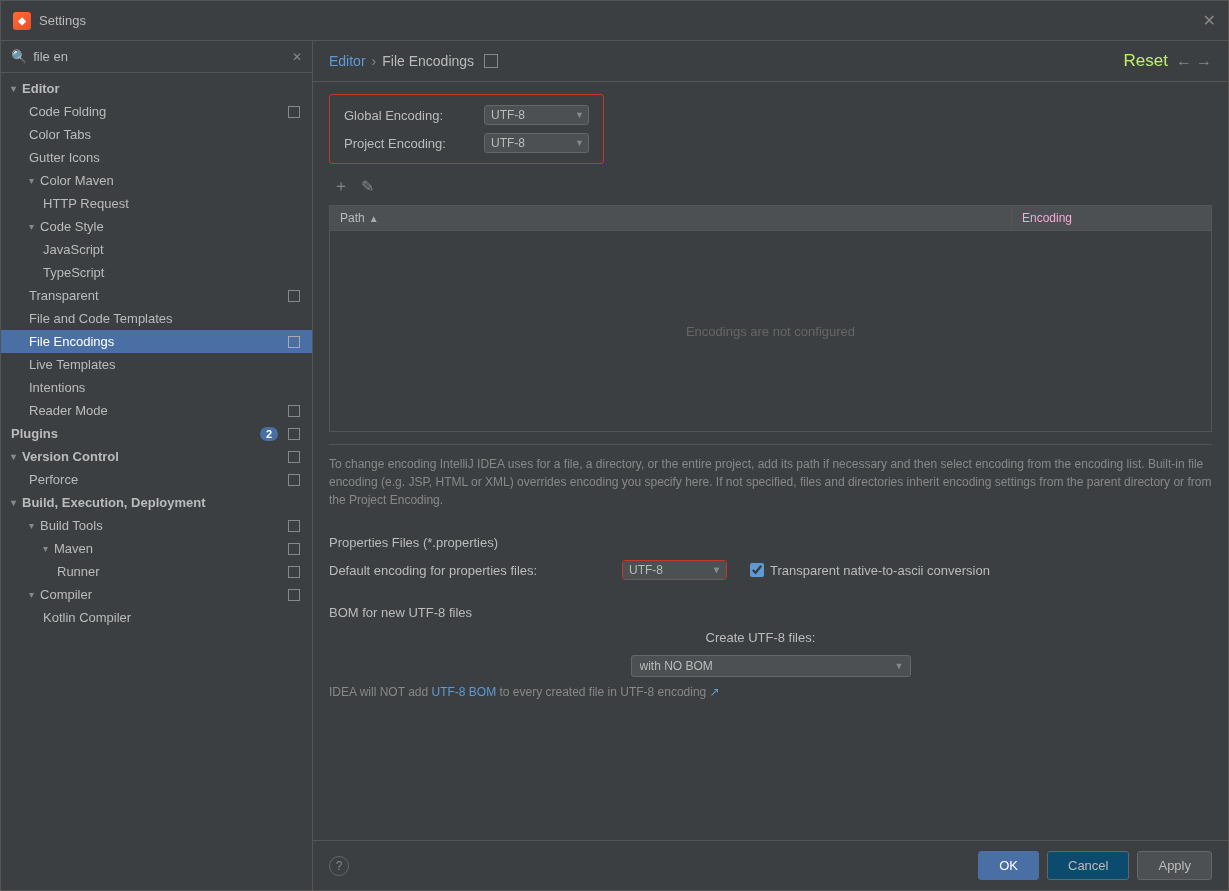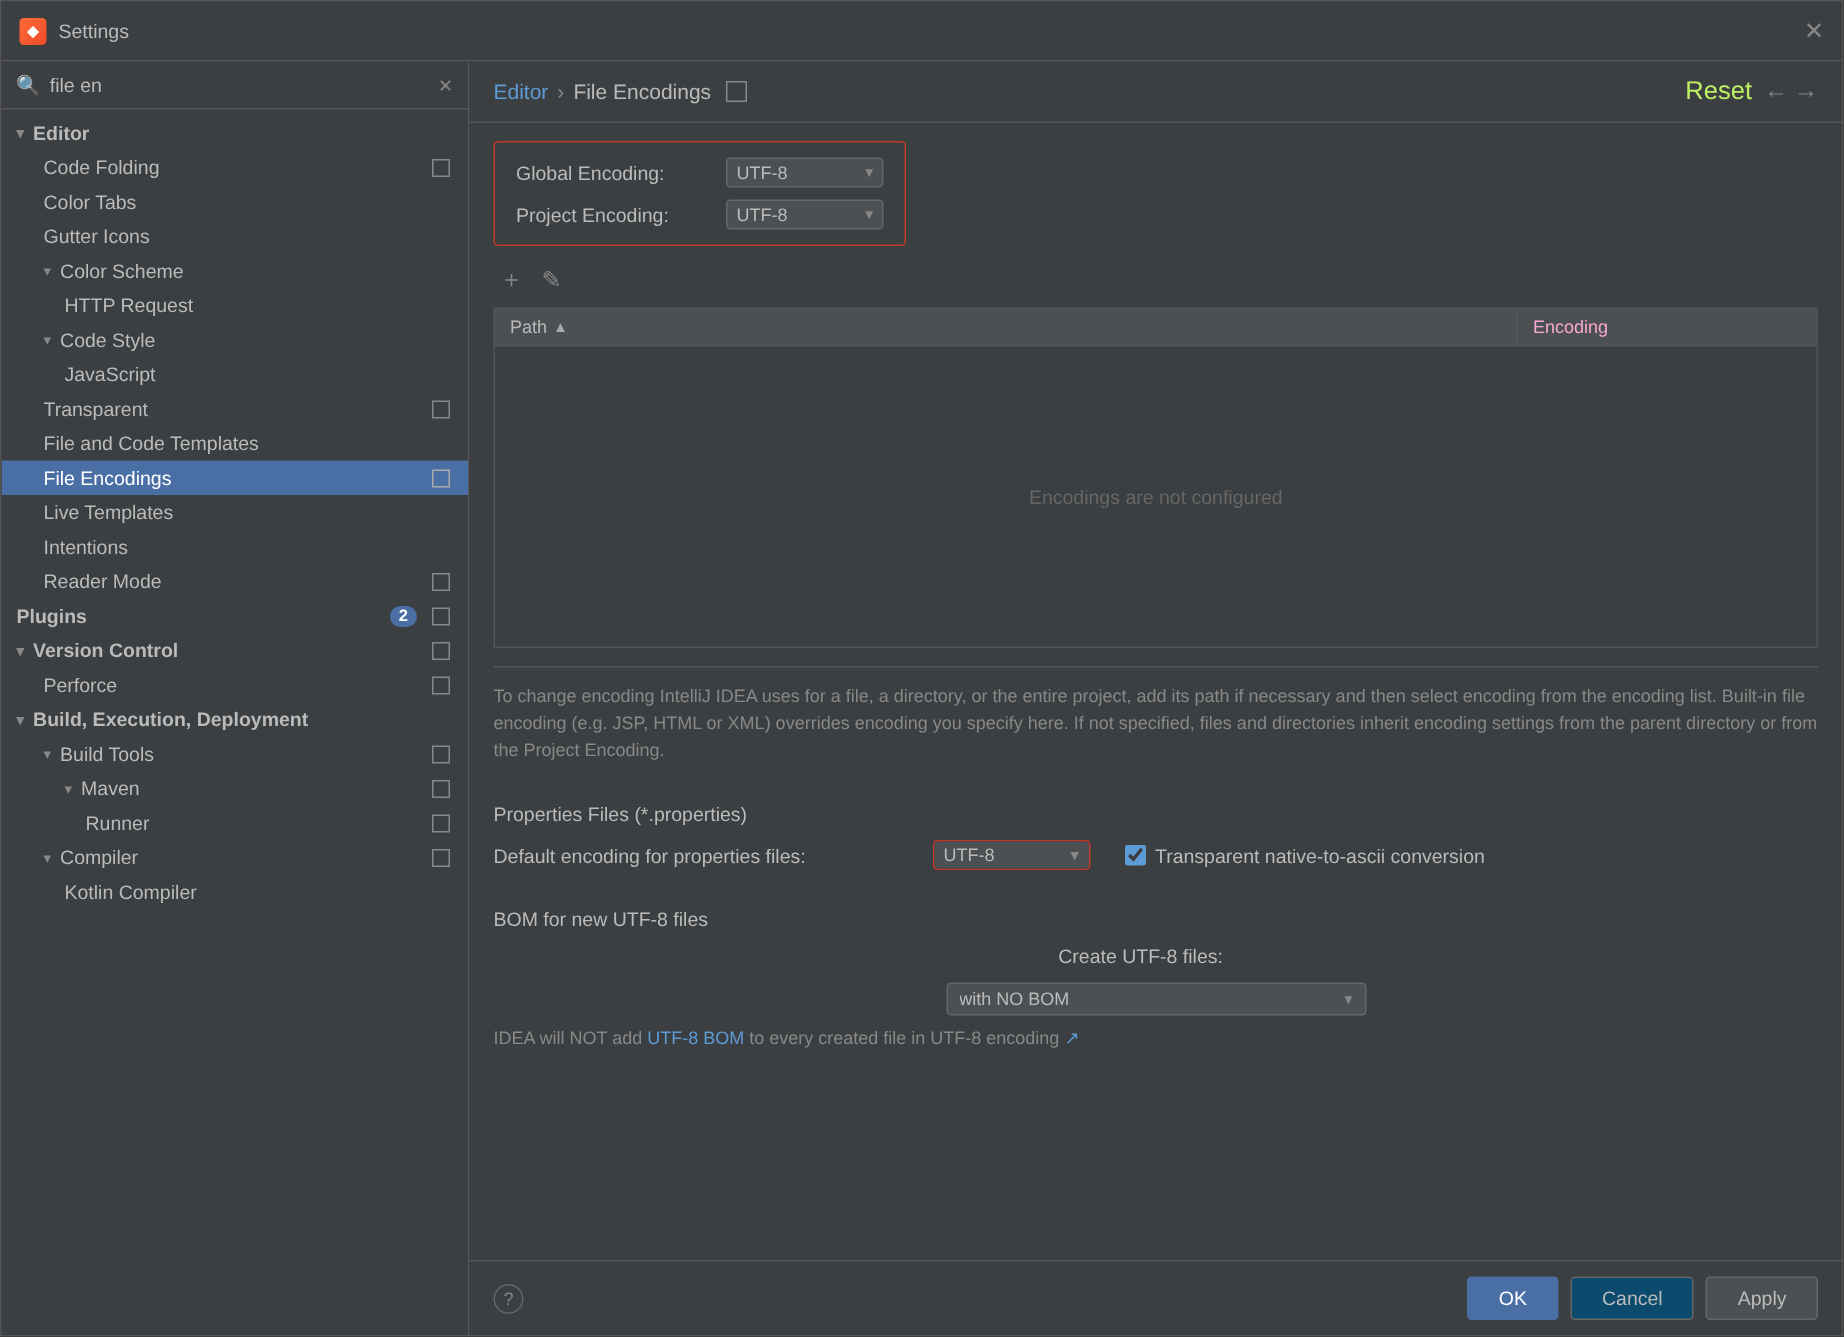--- a/index.html
+++ b/index.html
@@ -536,31 +536,34 @@
           <span class="icon-square"></span>
         </div>
         <div class="tree-item level1">
           <span>Color Tabs</span>
         </div>
         <div class="tree-item level1">
           <span>Gutter Icons</span>
         </div>
         <div class="tree-item level1">
           <span class="expand-arrow">▾</span>
-          <span>Color Scheme</span>
+          <span>Color Maven</span>
         </div>
         <div class="tree-item level2">
           <span>HTTP Request</span>
         </div>
         <div class="tree-item level1">
           <span class="expand-arrow">▾</span>
           <span>Code Style</span>
         </div>
         <div class="tree-item level2">
           <span>JavaScript</span>
+        </div>
+        <div class="tree-item level2">
+          <span>TypeScript</span>
         </div>
         <div class="tree-item level1">
           <span>Transparent</span>
           <span class="icon-square"></span>
         </div>
         <div class="tree-item level1">
           <span>File and Code Templates</span>
         </div>
         <div class="tree-item level1 selected">
           <span>File Encodings</span>

